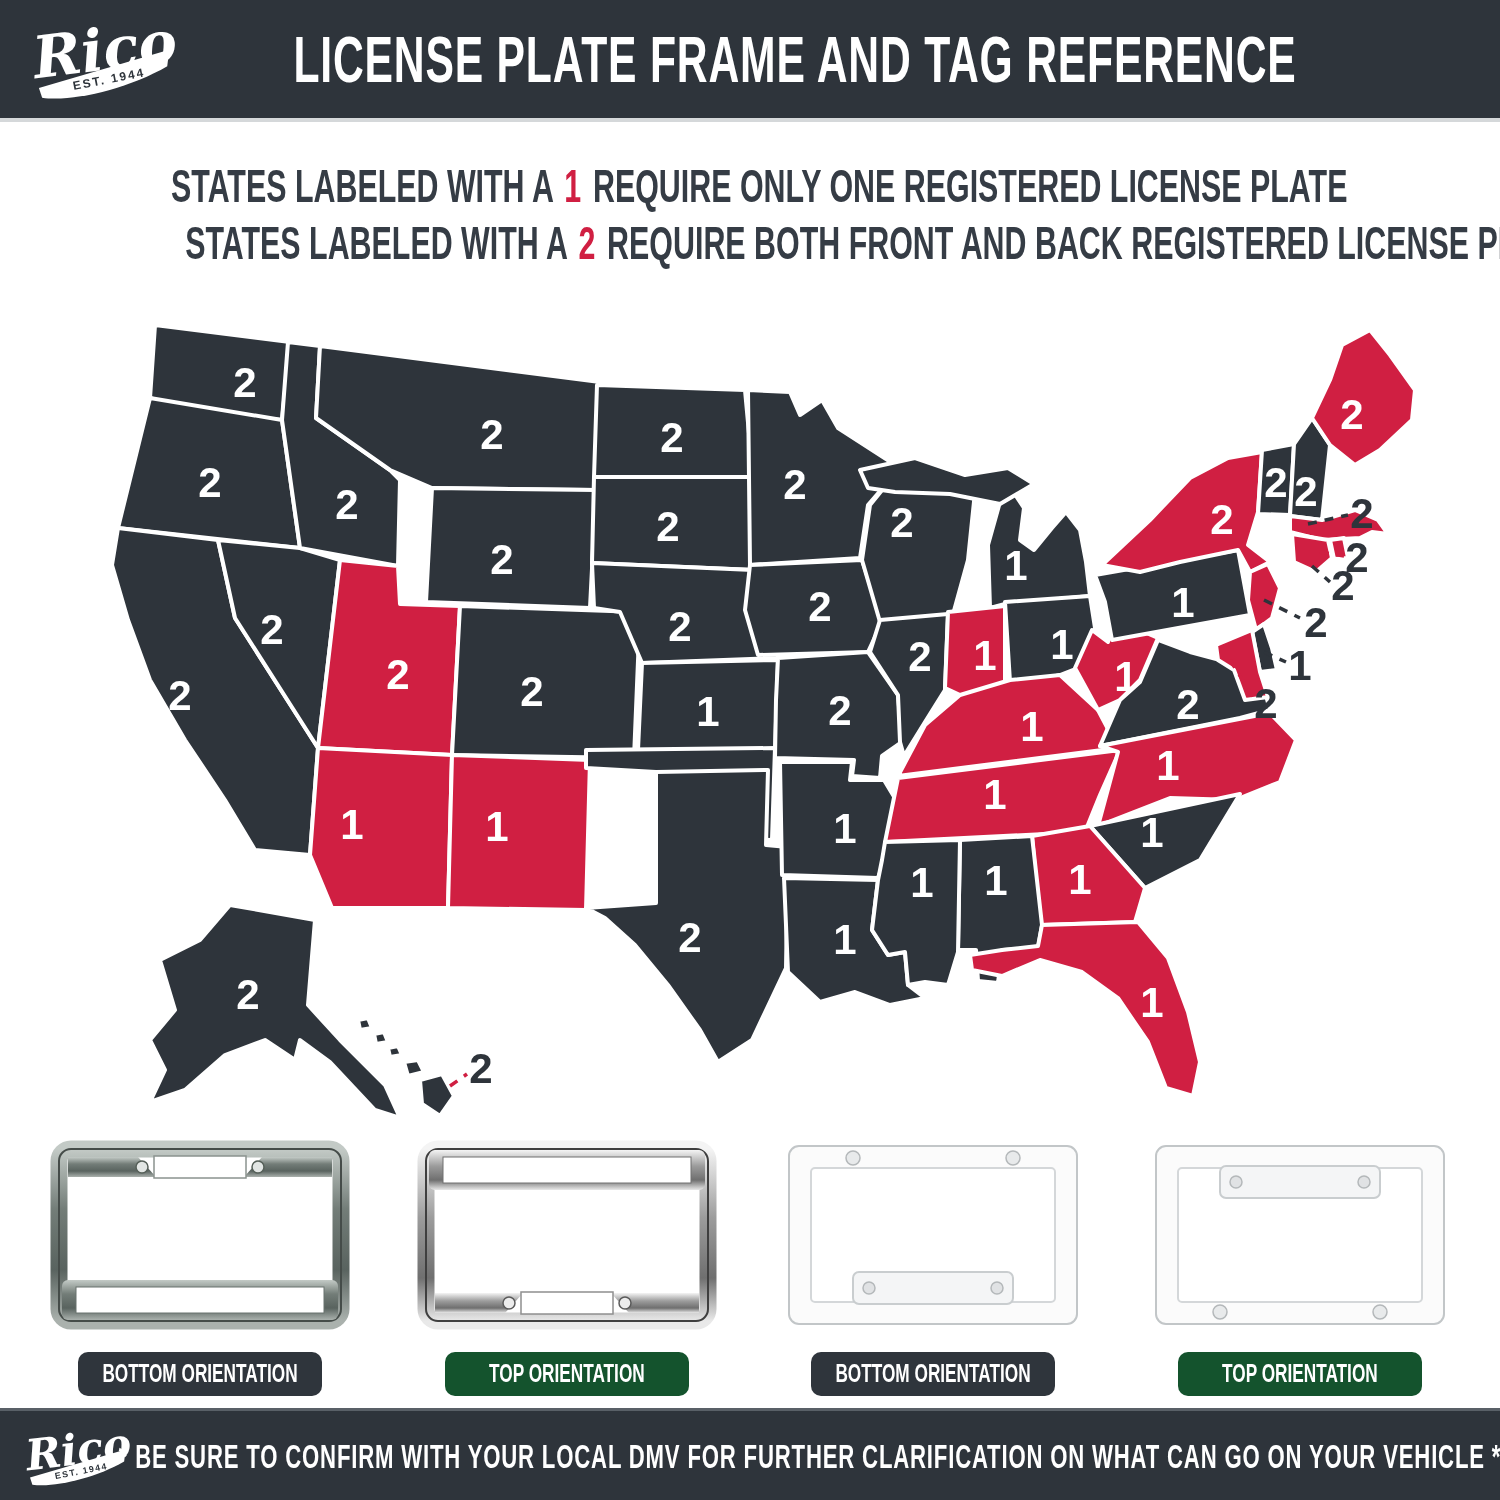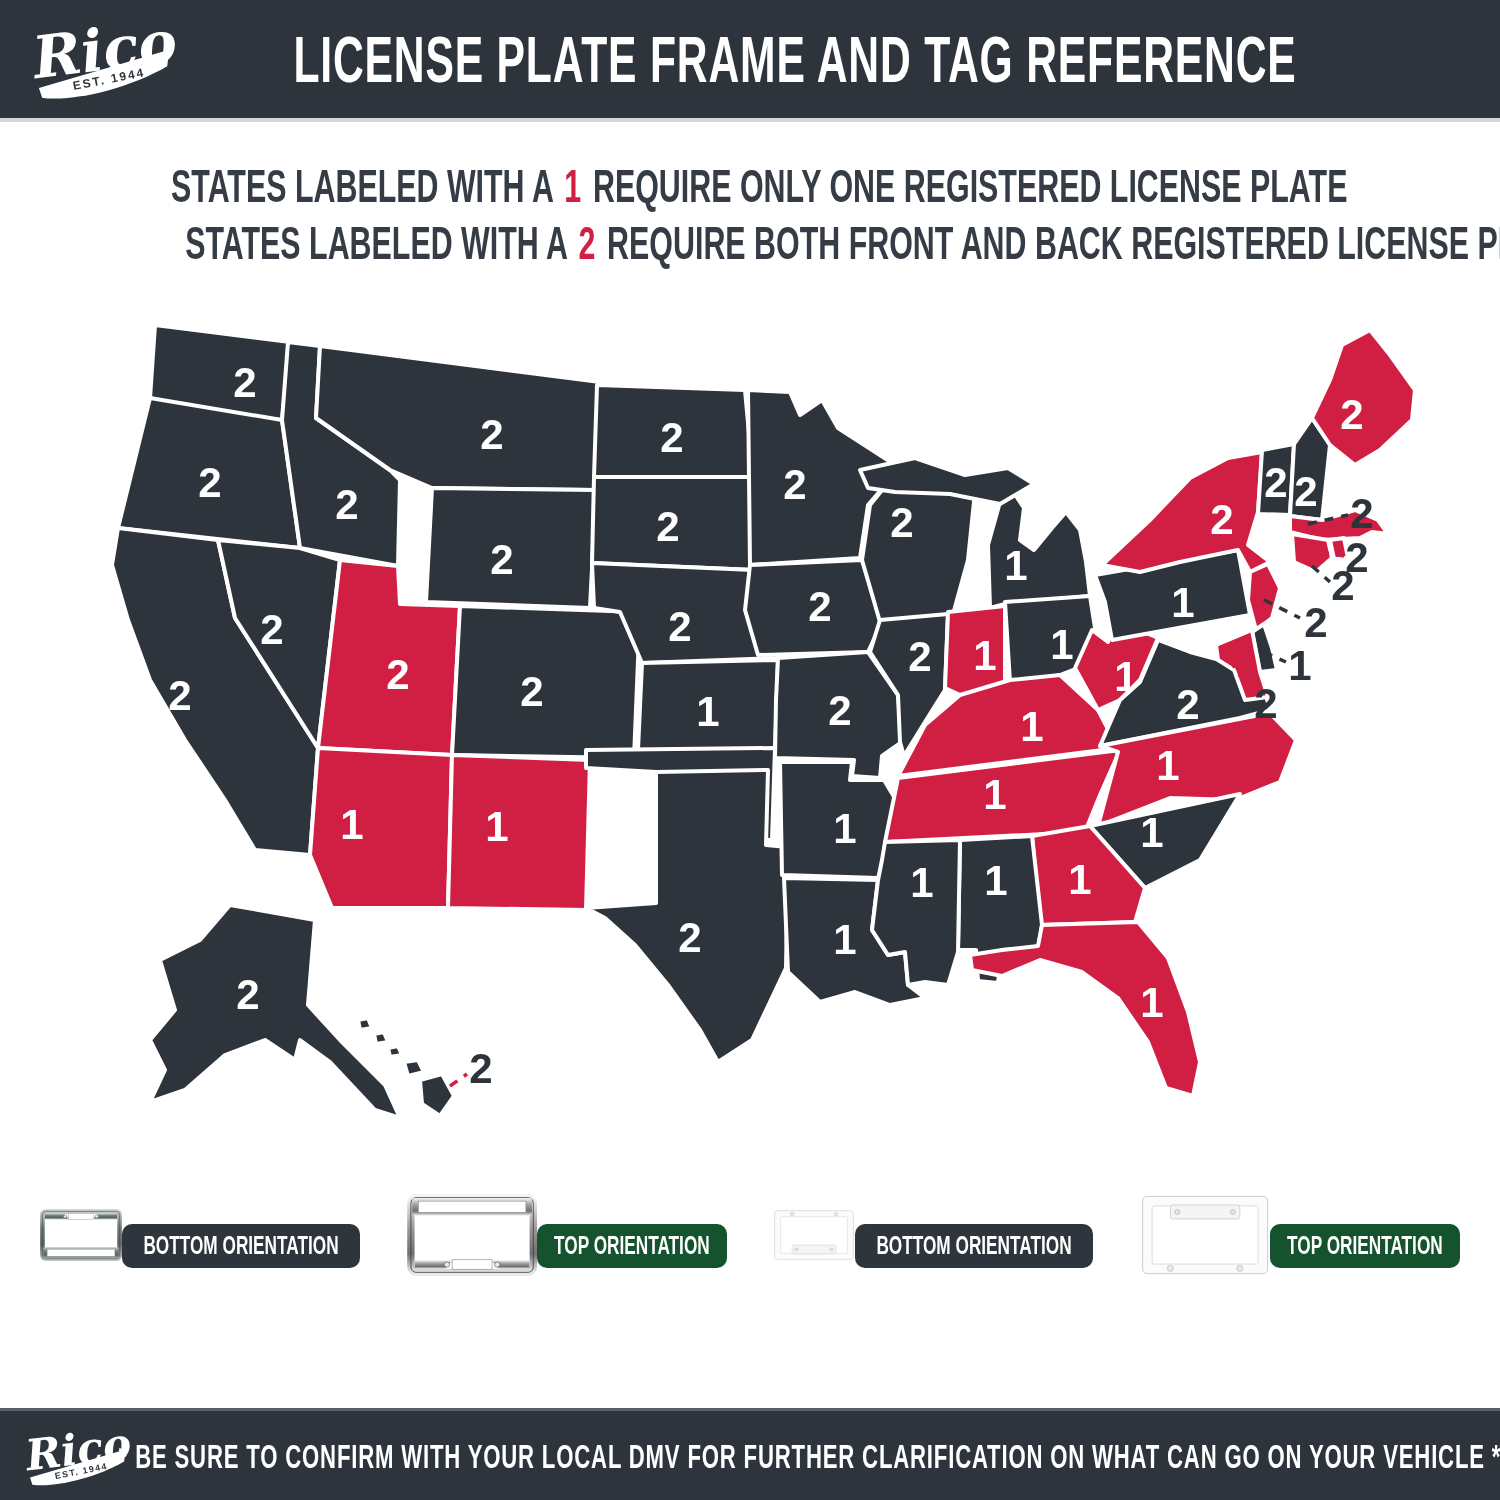--- a/index.html
+++ b/index.html
@@ -25,21 +25,21 @@
   .st-dark{fill:#2e343b;}
   .st-red{fill:#d01f42;}
   .st{stroke:#ffffff;stroke-width:4;stroke-linejoin:round;}
   .map-num{fill:#ffffff;font-weight:bold;font-size:42px;text-anchor:middle;}
   .leader-num{fill:#2e343b;font-weight:bold;font-size:42px;text-anchor:middle;}
   .dash-dark{stroke:#2e343b;}
   .dash-red{stroke:#d01f42;}
   .dash{stroke-width:3.5;stroke-dasharray:9 8;fill:none;}
   
   #frames{position:absolute;top:1140px;left:40px;width:1420px;display:flex;justify-content:space-between;}
-  .frame-col{width:320px;display:flex;flex-direction:row;align-items:center;}
+  .frame-col{width:320px;display:flex;flex-direction:column;align-items:center;}
   .badge{margin-top:22px;width:244px;height:44px;border-radius:10px;display:flex;align-items:center;
          justify-content:center;color:#fff;font-weight:bold;font-size:21px;}
   .badge span{display:inline-block;transform:scale(0.82,1.2);white-space:nowrap;}
   .badge-dark{background:#2f353c;}
   .badge-red{background:#14532d;}
 </style>
 </head>
 <body>
 
 <div id="canvas">

